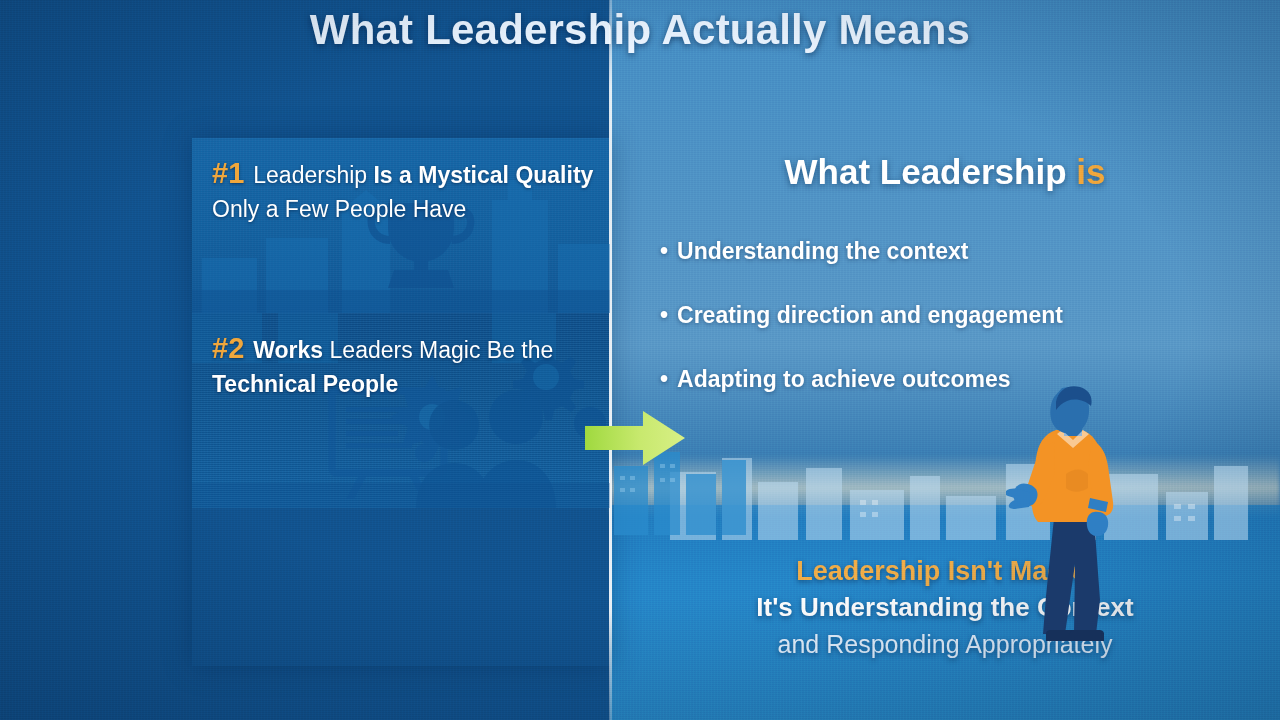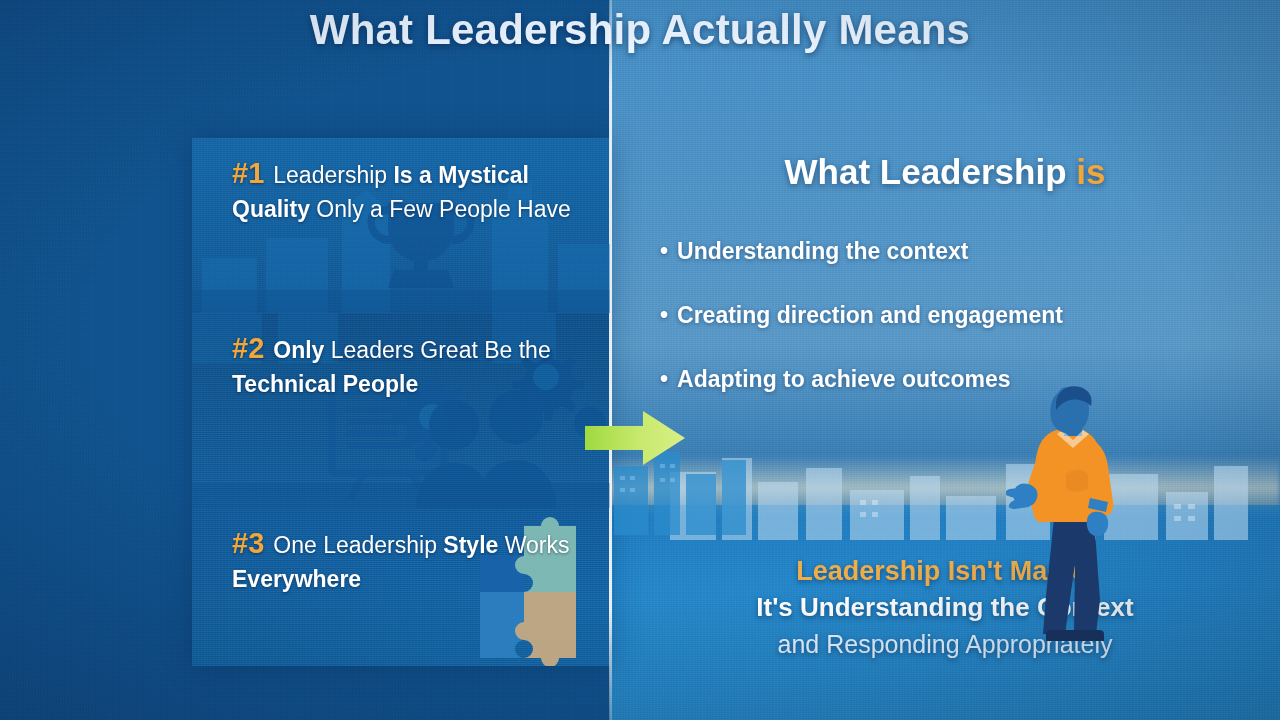--- a/index.html
+++ b/index.html
@@ -81,21 +81,20 @@
     position:absolute; inset:0;
     background-image:repeating-linear-gradient(0deg, rgba(255,255,255,0.04) 0 1px, rgba(0,0,0,0.03) 1px 2px);
     pointer-events:none;
   }
   .myth-txt{
     position:absolute; left:20px; top:18px; right:10px;
     font-size:23px; line-height:34px;
     color:#ffffff;
     text-shadow:0 1px 3px rgba(0,20,50,.5);
     z-index:4;
-    margin-left:20px;
   }
   .num{
     color:#f0a73c; font-weight:700; font-size:29px;
     text-shadow:0 1px 3px rgba(0,20,50,.55);
     margin-right:9px;
   }
   .b{ font-weight:700; }
   .r{ font-weight:400; }
 
   
@@ -251,40 +250,24 @@
         </g>
         <g fill="#0d5191" opacity="0.95">
           <path d="M354 62 m-12 0 a12 12 0 1 0 24 0 a12 12 0 1 0 -24 0"></path>
           <path d="M354 36 l6 0 l2 10 l8 4 l9 -6 l5 5 l-6 9 l4 8 l10 2 l0 7 l-10 2 l-4 8 l6 9 l-5 5 l-9 -6 l-8 4 l-2 10 l-7 0 l-2 -10 l-8 -4 l-9 6 l-5 -5 l6 -9 l-4 -8 l-10 -2 l0 -7 l10 -2 l4 -8 l-6 -9 l5 -5 l9 6 l8 -4 z"></path>
           <circle cx="354" cy="64" r="13" fill="#1569a9"></circle>
           <circle cx="398" cy="110" r="16"></circle>
         </g>
         <rect x="0" y="170" width="418" height="25" fill="#0b4a88" opacity="0.45"></rect>
       </svg>
       <div class="myth-txt">
-        <span class="num">#2</span><span class="b">Only </span><span class="r">Leaders Great Be the </span><span class="b">Technical People</span>
+        <span class="num">#2</span><span class="b">Works </span><span class="r">Leaders Magic Be the </span><span class="b">Technical People</span>
       </div>
     </div>
 
-    <div class="myth myth-3">
-      <svg class="art" viewBox="0 0 418 158" preserveAspectRatio="none" style="opacity:.95">
-        <g opacity="0.9">
-          <path d="M288 48 h44 a9 9 0 0 1 0 18 a9 9 0 0 0 0 18 h-44 z" fill="#1a63ac"></path>
-          <path d="M288 48 h44 v36 h-44 z" fill="#1a63ac"></path>
-          <path d="M332 18 h52 v66 h-52 a9 9 0 0 0 0 -18 a9 9 0 0 1 0 -18 z" fill="#8fc7b8"></path>
-          <path d="M349 18 a9 9 0 0 1 18 0 z" fill="#8fc7b8"></path>
-          <path d="M288 84 h44 v30 a9 9 0 0 1 0 18 a9 9 0 0 0 0 18 h-44 z" fill="#2f82c4"></path>
-          <path d="M332 84 h52 v66 h-52 a9 9 0 0 0 0 -18 a9 9 0 0 1 0 -18 z" fill="#d9b27f"></path>
-          <path d="M349 150 a9 9 0 0 0 18 0 z" fill="#d9b27f"></path>
-        </g>
-      </svg>
-      <div class="myth-txt">
-        <span class="num">#3</span><span class="r">One Leadership </span><span class="b">Style </span><span class="r">Works </span><span class="b">Everywhere</span>
-      </div>
-    </div>
   </div>
 
   <div id="divider"></div>
 
   <svg id="arrow" viewBox="0 0 104 58">
     <defs>
       <linearGradient id="ag" x1="0" y1="0" x2="1" y2="0">
         <stop offset="0%" stop-color="#9fd93f"></stop>
         <stop offset="55%" stop-color="#c8e96e"></stop>
         <stop offset="100%" stop-color="#d8ef86"></stop>

